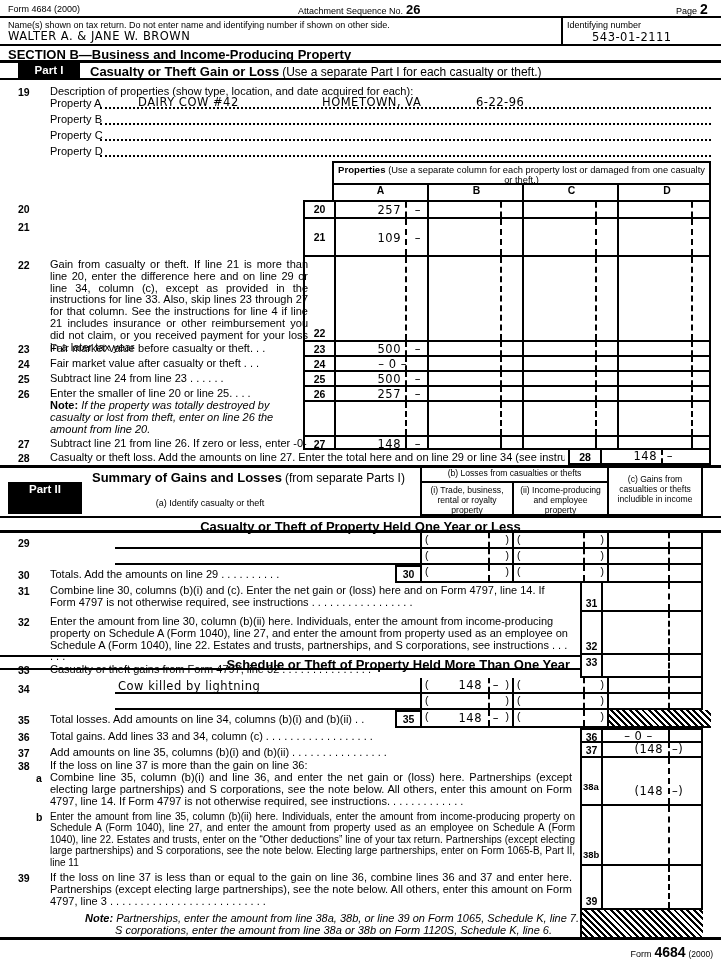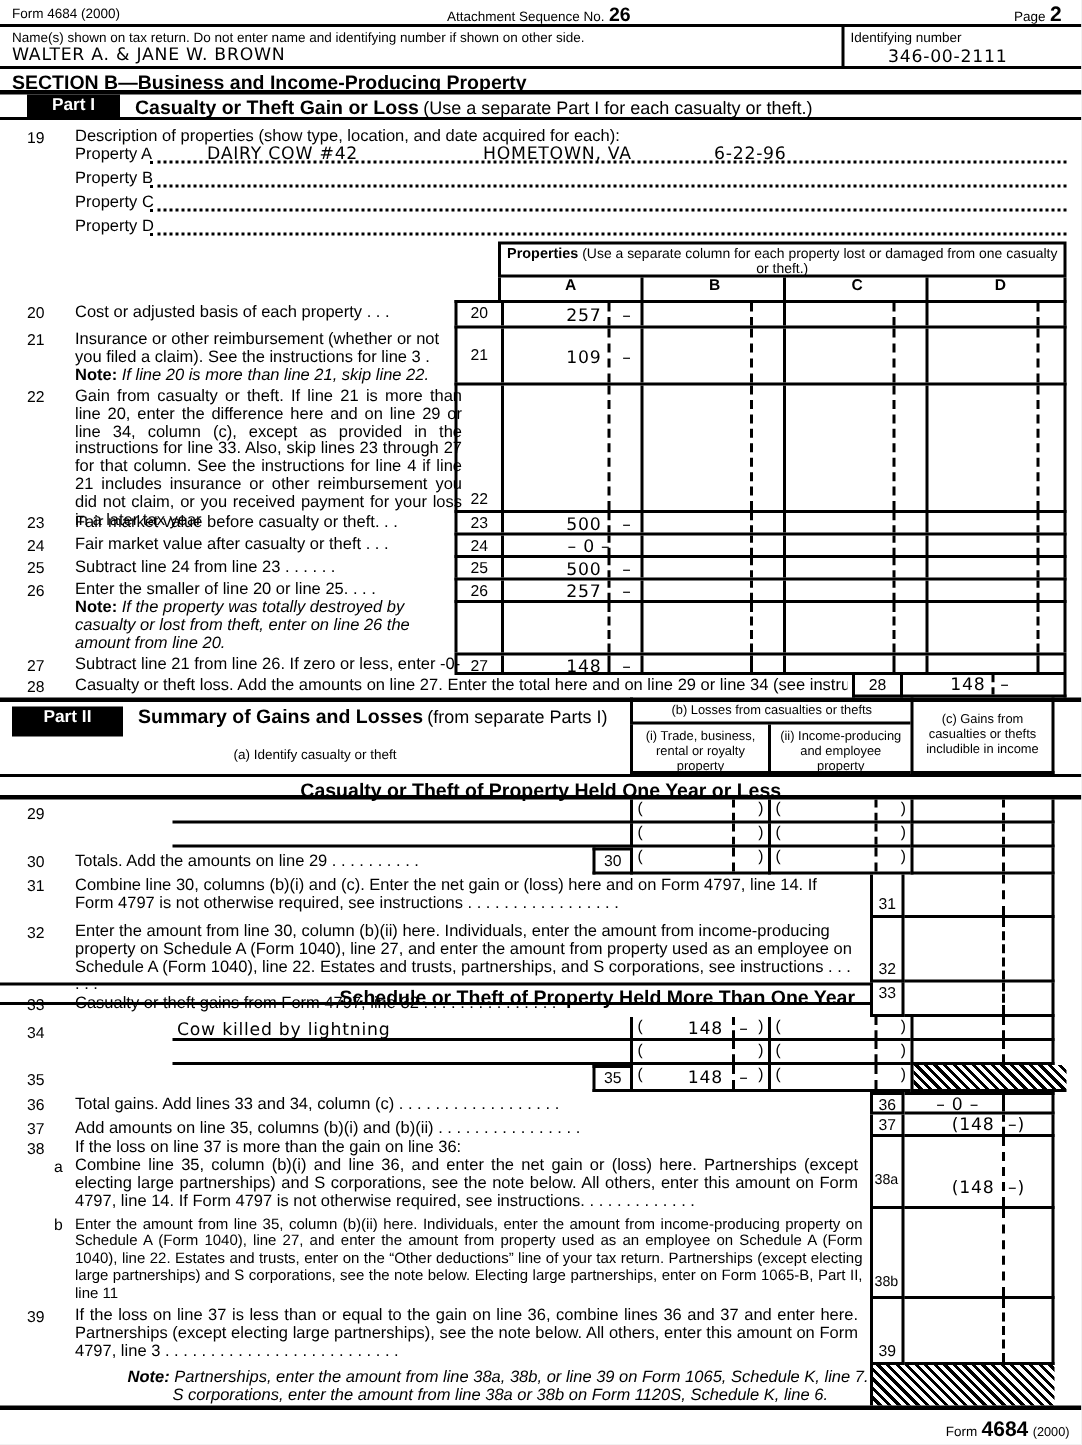--- a/index.html
+++ b/index.html
@@ -8,21 +8,21 @@
   .bx{position:absolute;box-sizing:border-box}
   .bt{border-top:2px solid #000}.bb{border-bottom:2px solid #000}
   .bl{border-left:2px solid #000}.br{border-right:2px solid #000}
   .bt3{border-top:3px solid #000}.bb3{border-bottom:3px solid #000}
   .b{font-weight:bold}.i{font-style:italic}.ctr{text-align:center}
   .badge{background:#000;color:#fff;font-weight:bold;text-align:center;font-size:11.5px;line-height:15px}
   .hand{font-family:"DejaVu Sans",sans-serif;letter-spacing:.5px;font-size:11.5px;white-space:nowrap}
   .lbl{font-size:11px;line-height:11.8px}
   .sm{font-size:8.6px;line-height:9.8px}
   .tiny{font-size:9px}
-  .num{font-weight:normal;font-size:10.5px}
+  .num{font-weight:bold;font-size:10.5px}
   .c1{position:absolute;top:0;bottom:0}
   .dash{position:absolute;top:0;bottom:0;width:0;border-left:2px dashed #000}
   .dotl{position:absolute;height:0;border-bottom:2px dotted #000}
   .wline{position:absolute;height:0;border-bottom:2px solid #000}
   .hatch{background:repeating-linear-gradient(45deg,#fff 0 2.5px,#000 2.5px 4.5px)}
   .dol{position:absolute;text-align:left}
   .cts{position:absolute}
   .po{position:absolute;left:3px;top:1px}.pc{position:absolute;right:3px;top:1px}
   .nbot{position:absolute;bottom:1px;left:0;right:0;text-align:center}
   .ntop{position:absolute;top:1px;left:0;right:0;text-align:center}
@@ -40,21 +40,21 @@
   <div class="bx" style="left:676px;top:1px">
     <span class="tiny">Page</span>
     <span class="b" style="font-size:14px">2</span>
   </div>
   <div class="bx bt" style="left:0;top:16px;width:721px;height:0"></div>
 
   <div class="bx tiny" style="left:8px;top:20px;width:540px">Name(s) shown on tax return. Do not enter name and identifying number if shown on other side.</div>
   <div class="bx hand" style="left:8px;top:29px">WALTER A. &amp; JANE W. BROWN</div>
   <div class="bx bl" style="left:561px;top:16px;width:0;height:29px"></div>
   <div class="bx tiny" style="left:567px;top:20px">Identifying number</div>
-  <div class="bx hand" style="left:592px;top:30px">346-00-2111</div>
+  <div class="bx hand" style="left:592px;top:30px">543-01-2111</div>
   <div class="bx bt" style="left:0;top:44px;width:721px;height:0"></div>
 
   <div class="bx b" style="left:8px;top:47px;font-size:13px">SECTION B—Business and Income-Producing Property</div>
   <div class="bx" style="left:0;top:60px;width:721px;height:3px;background:#000"></div>
 
   <div class="bx bb" style="left:0;top:63px;width:721px;height:17px">
     <div class="bx badge" style="left:18px;top:0;width:62px;height:15px">Part I</div>
     <div class="bx" style="left:90px;top:1px;white-space:nowrap">
       <span class="b" style="font-size:13px">Casualty or Theft Gain or Loss</span>
       <span style="font-size:12px">(Use a separate Part I for each casualty or theft.)</span>
@@ -81,26 +81,22 @@
     <span class="b" style="font-size:9.6px">Properties</span><span style="font-size:9.3px"> (Use a separate column for each property lost or damaged from one casualty or theft.)</span>
   </div>
   <div class="bx bl br" style="left:332px;top:185px;width:379px;height:15px">
     <div class="c1 b ctr" style="left:0;width:93px">A</div>
     <div class="c1 b ctr bl" style="left:93px;width:95px">B</div>
     <div class="c1 b ctr bl" style="left:188px;width:95px">C</div>
     <div class="c1 b ctr bl" style="left:283px;width:96px">D</div>
   </div>
 
   <div class="bx num" style="left:18px;top:203px">20</div>
-  <div class="bx lbl" style="left:50px;top:203px;width:255px">Cost or adjusted basis of each property  .    .    .</div>
 
   <div class="bx num" style="left:18px;top:221px">21</div>
-  <div class="bx lbl" style="left:50px;top:221px;width:258px"><span>Insurance or other reimbursement (whether or not you filed a claim). See the instructions for line 3  .</span><br>
-    <span class="b">Note:</span><span class="i"> If line 20 is more than line 21, skip line 22.</span>
-  </div>
 
   <div class="bx num" style="left:18px;top:259px">22</div>
   <div class="bx lbl" style="left:50px;top:259px;width:258px;text-align:justify">Gain from casualty or theft. If line 21 is more than line 20, enter the difference here and on line 29 or line 34, column (c), except as provided in the instructions for line 33. Also, skip lines 23 through 27 for that column. See the instructions for line 4 if line 21 includes insurance or other reimbursement you did not claim, or you received payment for your loss in a later tax year</div>
 
   <div class="bx num" style="left:18px;top:343px">23</div>
   <div class="bx lbl" style="left:50px;top:343px;width:260px;white-space:nowrap">Fair market value before casualty or theft.   .    .</div>
   <div class="bx num" style="left:18px;top:358px">24</div>
   <div class="bx lbl" style="left:50px;top:358px;white-space:nowrap">Fair market value after casualty or theft  .    .    .</div>
   <div class="bx num" style="left:18px;top:373px">25</div>
   <div class="bx lbl" style="left:50px;top:373px;white-space:nowrap">Subtract line 24 from line 23   .    .    .    .    .    .</div>
@@ -289,21 +285,21 @@
   <div class="bx bl bb" style="left:568px;top:450px;width:32px;height:15px">
       <span class="ntop num">28</span>
     </div>
   <div class="bx bl br bb" style="left:600px;top:450px;width:111px;height:15px">
     <span class="dol hand" style="right:52px;top:-1px">148</span>
     <span class="cts hand" style="right:36px;top:-1px">–</span>
     <i class="dash" style="right:46px"></i>
   </div>
 
   <div class="bx bt3" style="left:0;top:465px;width:721px;height:18px">
-    <div class="bx badge" style="left:8px;top:3px;width:74px;height:20px">Part II</div>
+    <div class="bx badge" style="left:8px;top:14px;width:74px;height:32px">Part II</div>
     <div class="bx" style="left:92px;top:2px;white-space:nowrap">
       <span class="b" style="font-size:13px">Summary of Gains and Losses</span>
       <span style="font-size:12px"> (from separate Parts I)</span>
     </div>
   </div>
   <div class="bx bl bb sm ctr" style="left:420px;top:465px;width:187px;height:18px;padding-top:4px">(b) Losses from casualties or thefts</div>
   <div class="bx bl br bb sm ctr" style="left:607px;top:465px;width:96px;height:51px;padding:10px 4px 0 4px">(c) Gains from casualties or thefts includible in income</div>
   <div class="bx bl bb sm ctr" style="left:420px;top:483px;width:92px;height:33px;padding:3px 4px 0 4px">(i) Trade, business, rental or royalty property</div>
   <div class="bx ctr" style="left:0;top:487px;width:420px;height:29px;padding-top:11px;font-size:9px">(a) Identify casualty or theft</div>
   <div class="bx bl bb sm ctr" style="left:512px;top:483px;width:95px;height:33px;padding:3px 6px 0 6px">(ii) Income-producing and employee property</div>
@@ -417,20 +413,21 @@
   <div class="bx bl bb" style="left:512px;top:694px;width:95px;height:16px">
     <span class="po">(</span>
       <span class="pc">)</span>
     <i class="dash" style="right:22px"></i>
     </div>
   <div class="bx bl br bb" style="left:607px;top:694px;width:96px;height:16px">
       <i class="dash" style="right:31px"></i>
     </div>
 
   <div class="bx num" style="left:18px;top:714px">35</div>
+  <div class="bx lbl" style="left:50px;top:714px;width:342px;white-space:nowrap;overflow:hidden">Total losses. Add amounts on line 34, columns (b)(i) and (b)(ii)  .   .</div>
   <div class="bx bl bt bb" style="left:395px;top:710px;width:25px;height:18px">
       <span class="ntop num">35</span>
     </div>
   <div class="bx bl bb" style="left:420px;top:710px;width:92px;height:18px">
     <span class="po">(</span>
       <span class="pc">)</span>
     <span class="dol hand" style="right:30px;top:1px">148</span>
     <span class="cts hand" style="right:13px;top:1px">–</span>
     <i class="dash" style="right:22px"></i>
     </div>

